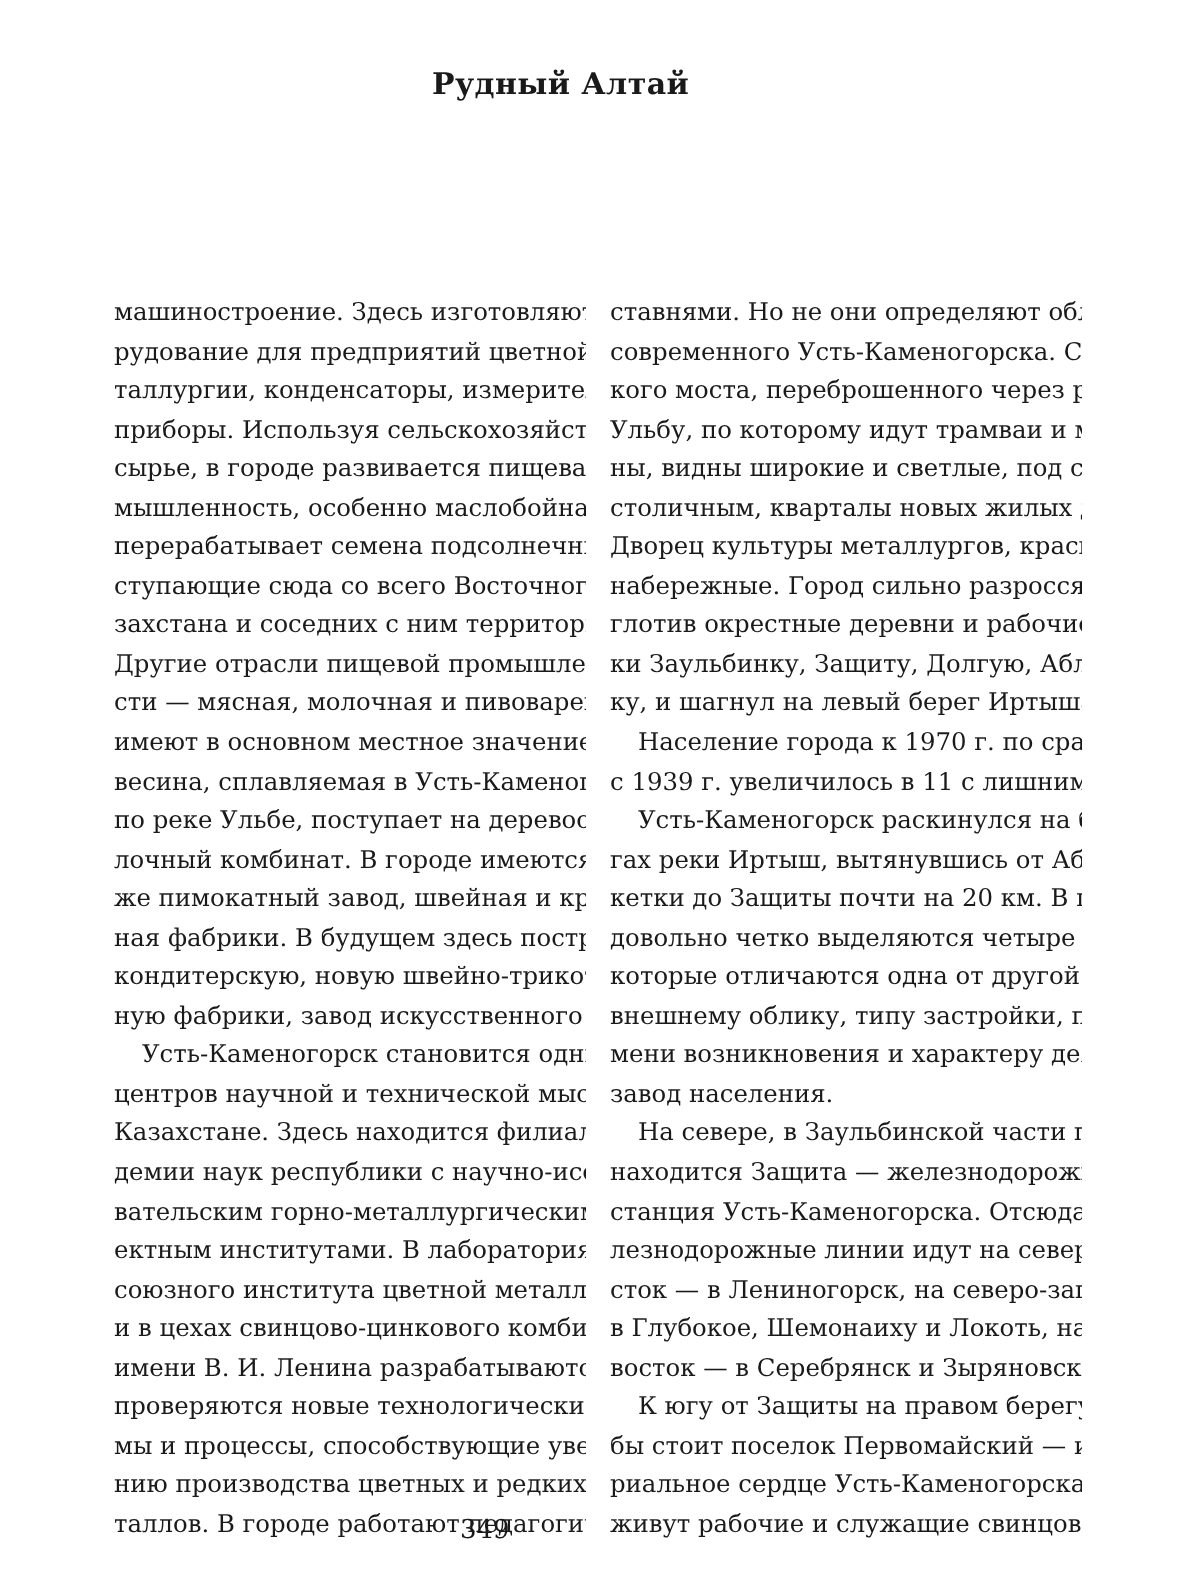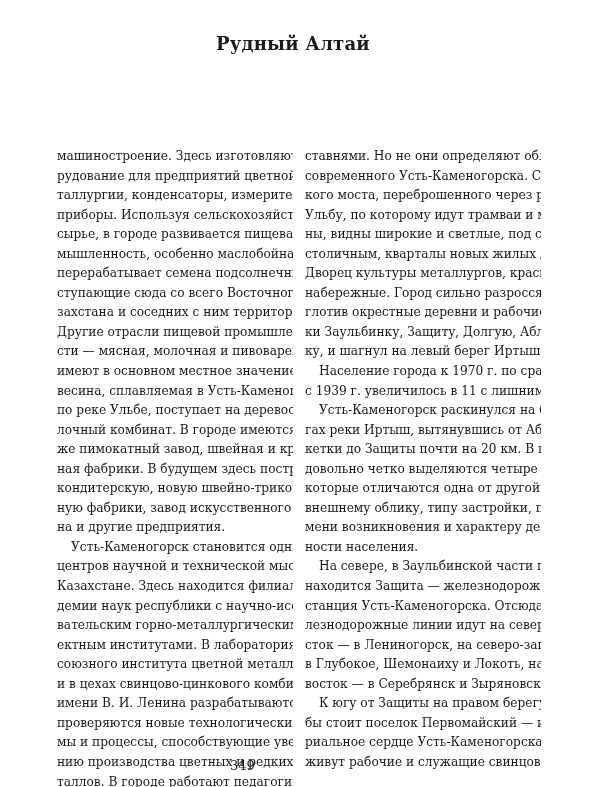--- a/index.html
+++ b/index.html
@@ -3,21 +3,21 @@
   <meta charset="utf-8">
   <style>
     html, body { margin: 0; padding: 0; background: #ffffff; }
     body {
       width: 600px; height: 787px; position: relative; overflow: hidden;
       font-family: "DejaVu Serif", "Liberation Serif", serif;
       color: #1a1a1a;
     }
     .running-head {
       position: absolute; left: 216px; top: 33px;
-      font-size: 18px; font-weight: bold; letter-spacing: 0.2px;
+      font-size: 15px; font-weight: bold; letter-spacing: 0.2px;
     }
     .column {
       position: absolute; top: 147px; width: 236px;
       font-size: 12.2px; line-height: 19.55px;
     }
     .col-left { left: 57px; }
     .col-right { left: 305px; }
     .line {
       display: block; white-space: nowrap; text-align: justify;
       text-align-last: justify; height: 19.55px; overflow: hidden;
@@ -47,21 +47,20 @@
     <span class="line">Другие отрасли пищевой промышленно-</span>
     <span class="line">сти — мясная, молочная и пивоваренная —</span>
     <span class="line">имеют в основном местное значение. Дре-</span>
     <span class="line">весина, сплавляемая в Усть-Каменогорск</span>
     <span class="line">по реке Ульбе, поступает на деревообде-</span>
     <span class="line">лочный комбинат. В городе имеются так-</span>
     <span class="line">же пимокатный завод, швейная и кроват-</span>
     <span class="line">ная фабрики. В будущем здесь построят</span>
     <span class="line">кондитерскую, новую швейно-трикотаж-</span>
     <span class="line">ную фабрики, завод искусственного волок-</span>
-    <span class="line last">на и другие предприятия.</span>
     <span class="line indent">Усть-Каменогорск становится одним из</span>
     <span class="line">центров научной и технической мысли в</span>
     <span class="line">Казахстане. Здесь находится филиал Ака-</span>
     <span class="line">демии наук республики с научно-исследо-</span>
     <span class="line">вательским горно-металлургическим и про-</span>
     <span class="line">ектным институтами. В лабораториях Все-</span>
     <span class="line">союзного института цветной металлургии</span>
     <span class="line">и в цехах свинцово-цинкового комбината</span>
     <span class="line">имени В. И. Ленина разрабатываются и</span>
     <span class="line">проверяются новые технологические схе-</span>
@@ -83,21 +82,21 @@
     <span class="line last">ку, и шагнул на левый берег Иртыша.</span>
     <span class="line indent">Население города к 1970 г. по сравнению</span>
     <span class="line">с 1939 г. увеличилось в 11 с лишним раз и</span>
     <span class="line indent">Усть-Каменогорск раскинулся на бере-</span>
     <span class="line">гах реки Иртыш, вытянувшись от Абла-</span>
     <span class="line">кетки до Защиты почти на 20 км. В городе</span>
     <span class="line">довольно четко выделяются четыре части,</span>
     <span class="line">которые отличаются одна от другой по</span>
     <span class="line">внешнему облику, типу застройки, по вре-</span>
     <span class="line">мени возникновения и характеру деятель-</span>
-    <span class="line last">ности населения.</span>
+    <span class="line last">завод населения.</span>
     <span class="line indent">На севере, в Заульбинской части города,</span>
     <span class="line">находится Защита — железнодорожная</span>
     <span class="line">станция Усть-Каменогорска. Отсюда же-</span>
     <span class="line">лезнодорожные линии идут на северо-во-</span>
     <span class="line">сток — в Лениногорск, на северо-запад —</span>
     <span class="line">в Глубокое, Шемонаиху и Локоть, на юго-</span>
     <span class="line last">восток — в Серебрянск и Зыряновск.</span>
     <span class="line indent">К югу от Защиты на правом берегу Уль-</span>
     <span class="line">бы стоит поселок Первомайский — индуст-</span>
     <span class="line">риальное сердце Усть-Каменогорска. Здесь</span>

